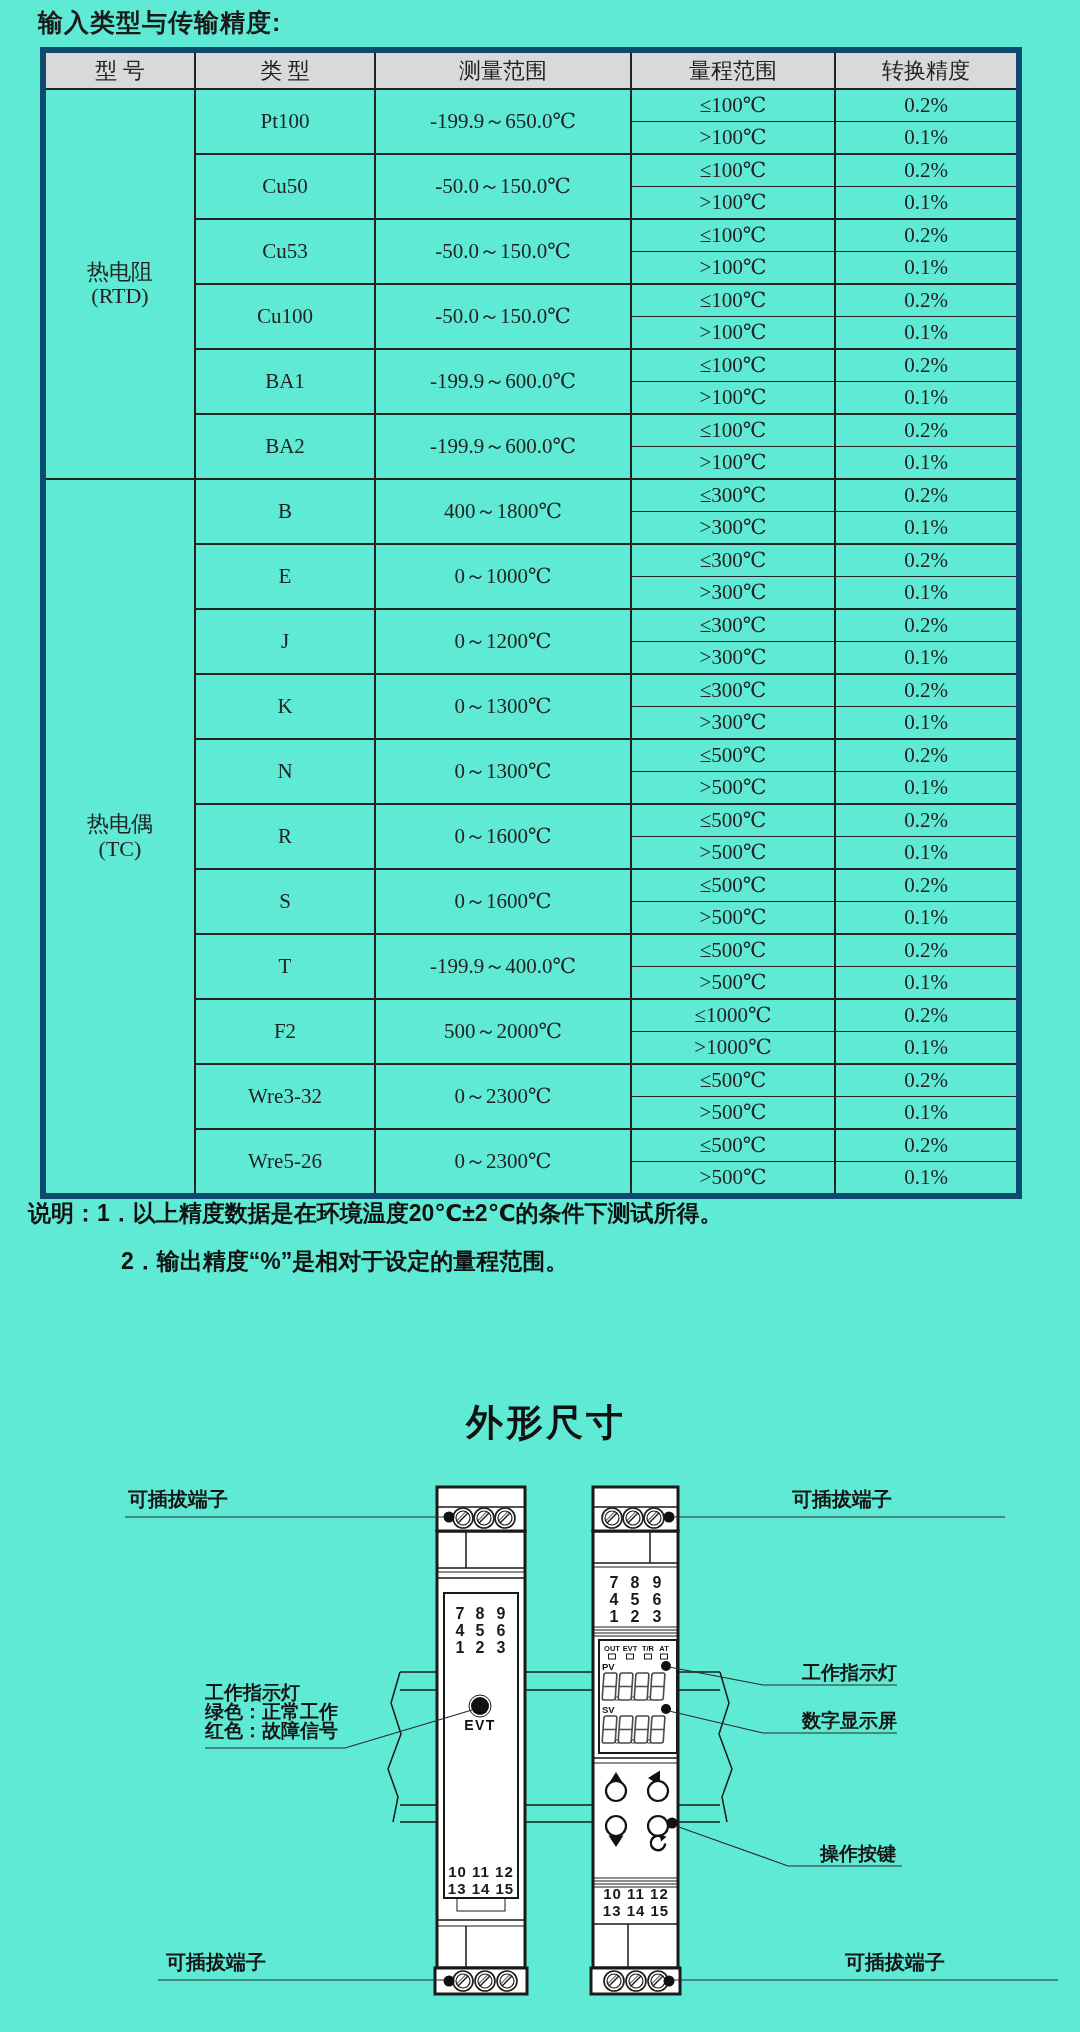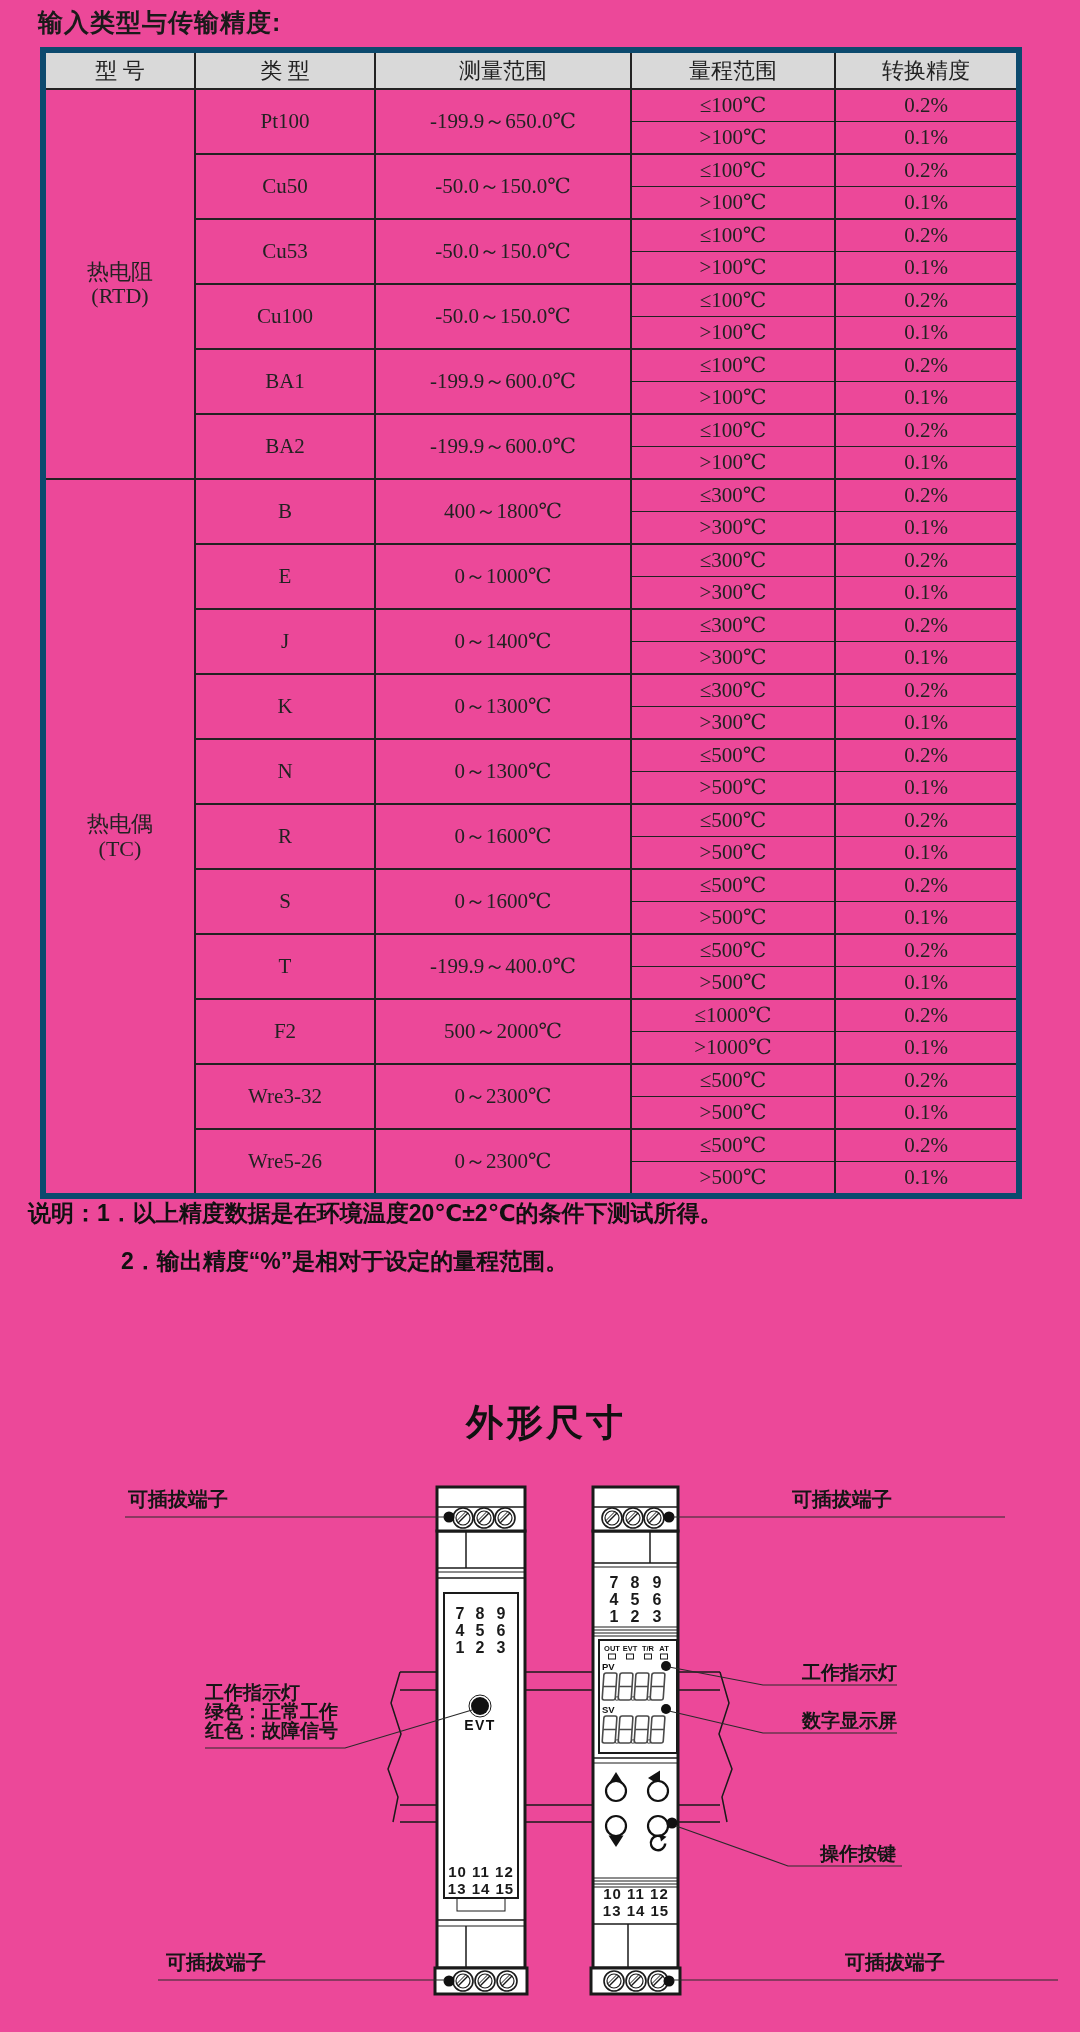--- a/index.html
+++ b/index.html
@@ -1,16 +1,16 @@
 <!DOCTYPE html>
 <html><head>
 <meta charset="utf-8">
 <style>
   html,body{margin:0;padding:0;background:#fff;}
-  .page{position:relative;width:1080px;height:2032px;background:#ec4899;overflow:hidden;
+  .page{position:relative;width:1080px;height:2032px;background:#5eead4;overflow:hidden;
         font-family:"Liberation Sans","DejaVu Sans",sans-serif;color:#1a1a1a;}
   .page-title{position:absolute;left:38px;top:6px;font-size:25px;font-weight:700;letter-spacing:1px;margin:0;}
   .table-wrap{position:absolute;left:40px;top:47px;}
   table.spec{border-collapse:collapse;width:976px;table-layout:fixed;
              font-family:"Liberation Serif","DejaVu Serif",serif;font-size:21px;color:#222;
              border:6px solid #0c4a6e;}
   table.spec th{background:#d9d9d9;border:2px solid #222;font-weight:400;font-size:22px;height:35px;padding:0;}
   table.spec td{border-left:2px solid #222;border-right:2px solid #222;border-top:1px solid #222;
                 text-align:center;vertical-align:middle;height:31px;padding:0;line-height:1.1;}
   table.spec tr.type-start td{border-top:2px solid #222;}
@@ -148,21 +148,21 @@
             <td class="range-cell" rowspan="2">0～1000℃</td>
             <td class="span-cell">≤300℃</td>
             <td class="acc-cell">0.2%</td>
           </tr>
           <tr>
             <td class="span-cell">&gt;300℃</td>
             <td class="acc-cell">0.1%</td>
           </tr>
           <tr class="type-start">
             <td class="type-cell" rowspan="2">J</td>
-            <td class="range-cell" rowspan="2">0～1400℃</td>
+            <td class="range-cell" rowspan="2">0～1200℃</td>
             <td class="span-cell">≤300℃</td>
             <td class="acc-cell">0.2%</td>
           </tr>
           <tr>
             <td class="span-cell">&gt;300℃</td>
             <td class="acc-cell">0.1%</td>
           </tr>
           <tr class="type-start">
             <td class="type-cell" rowspan="2">K</td>
             <td class="range-cell" rowspan="2">0～1300℃</td>

